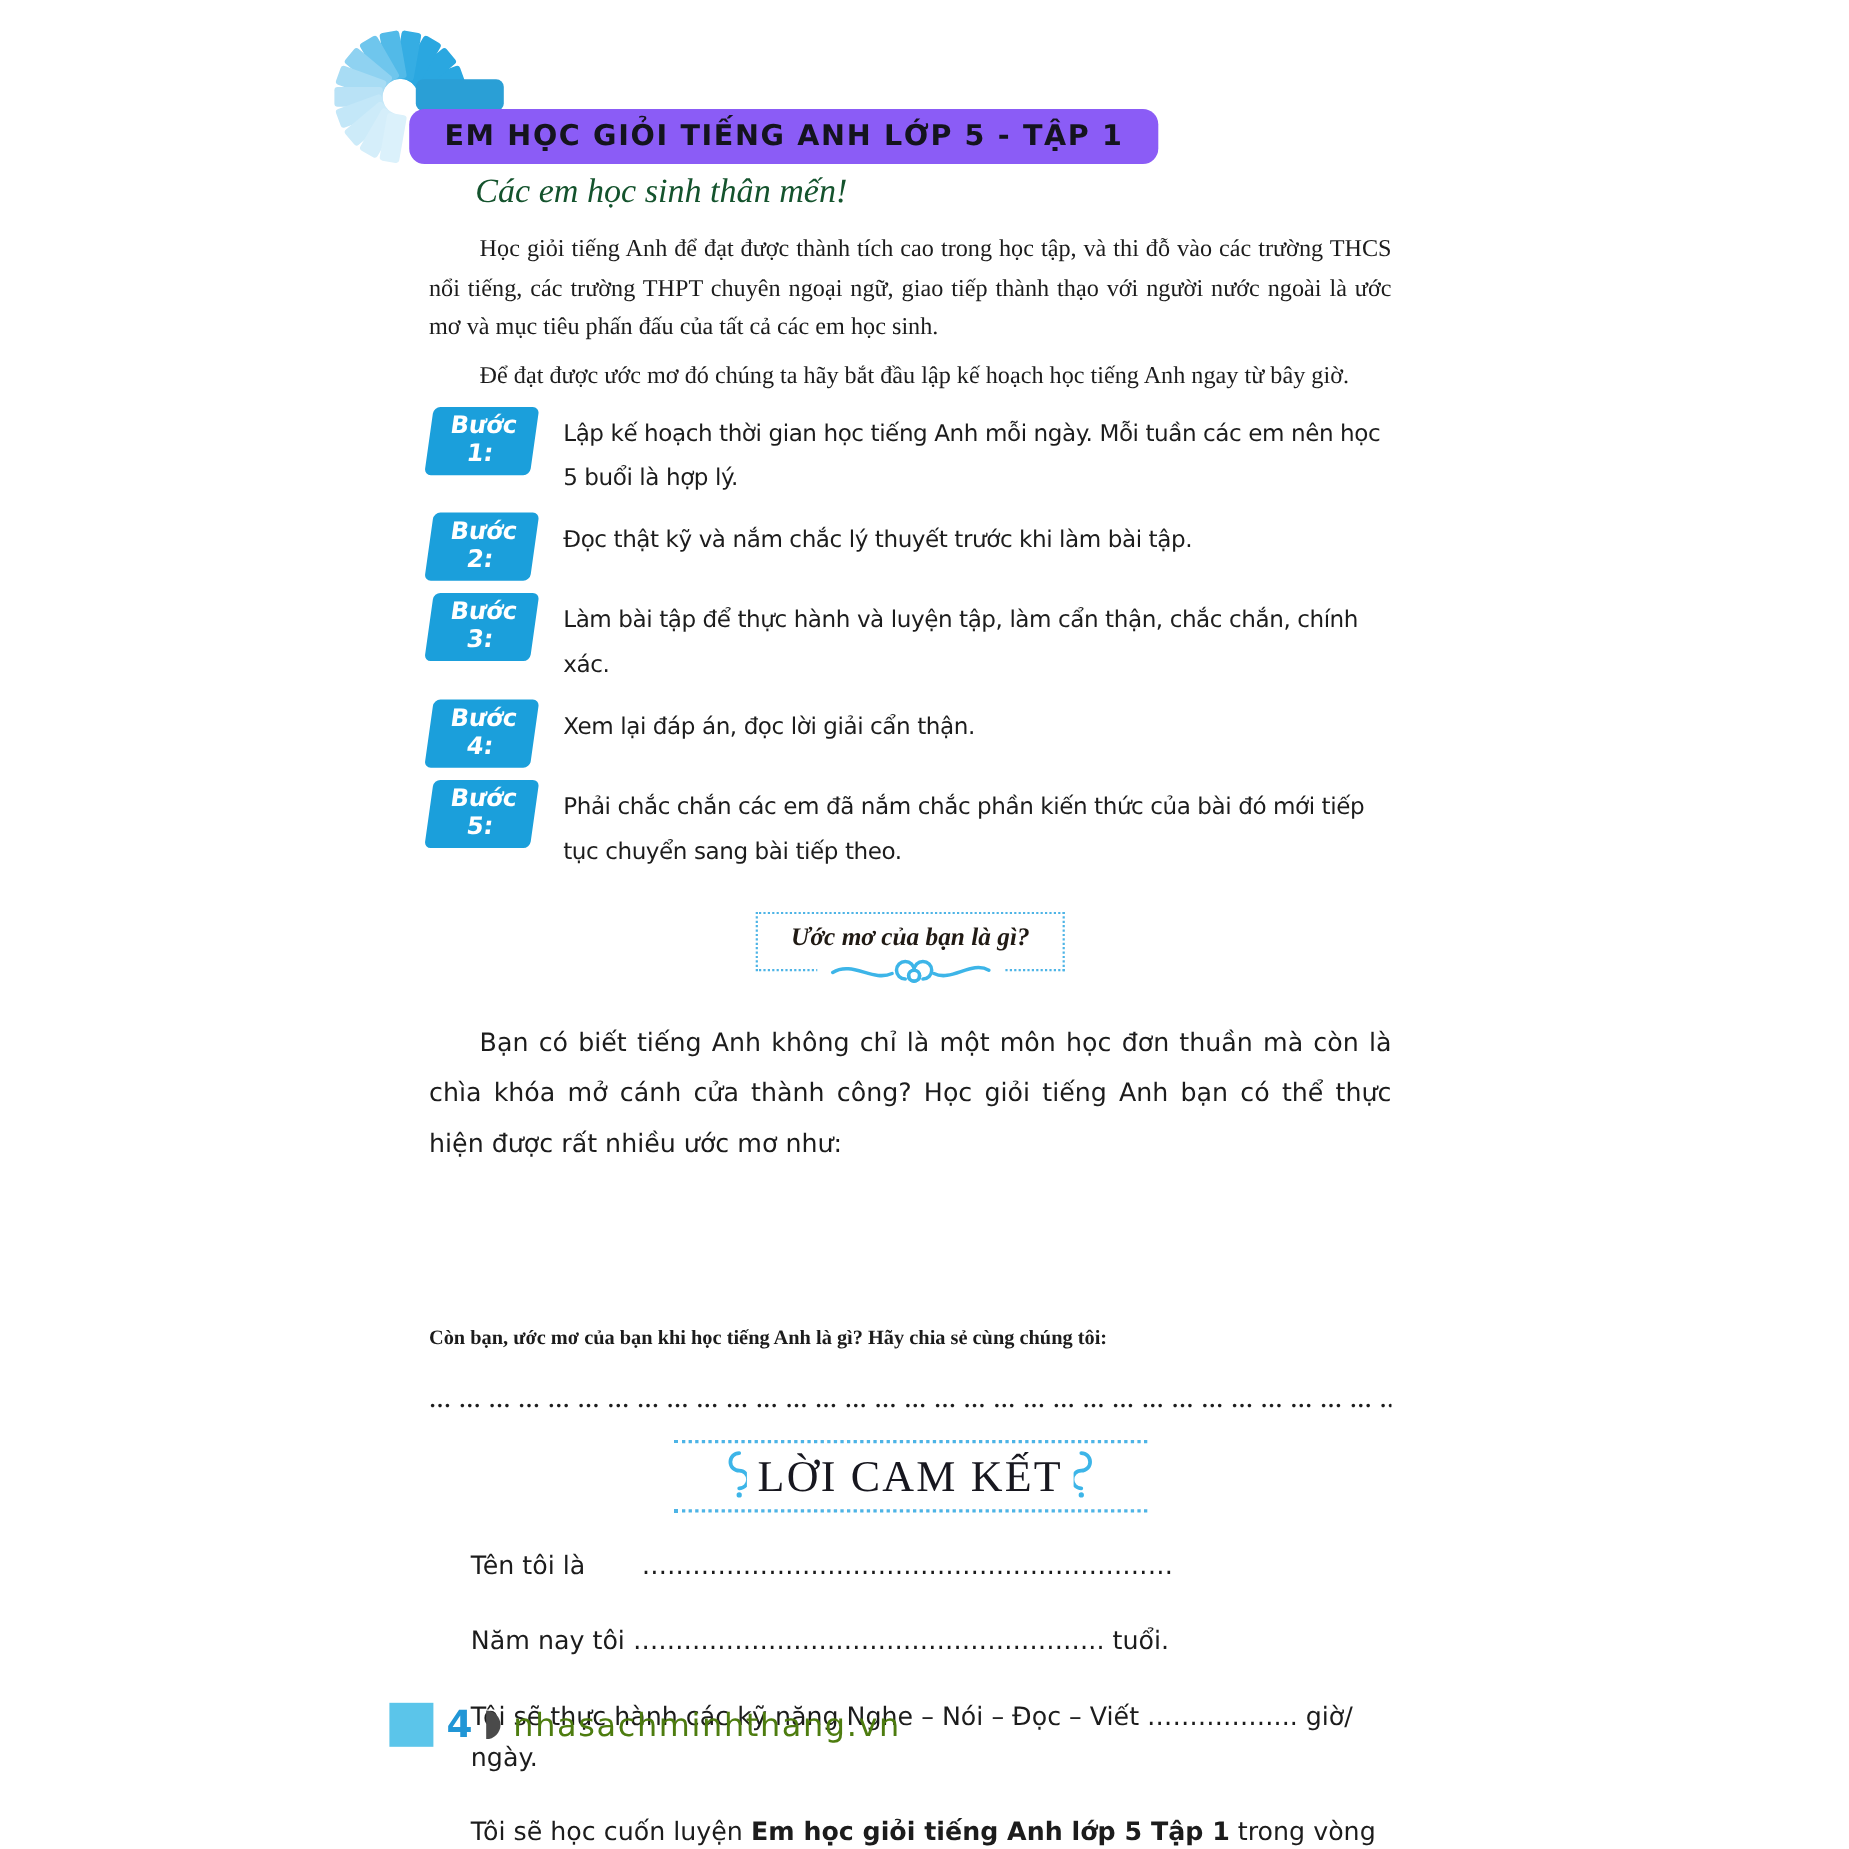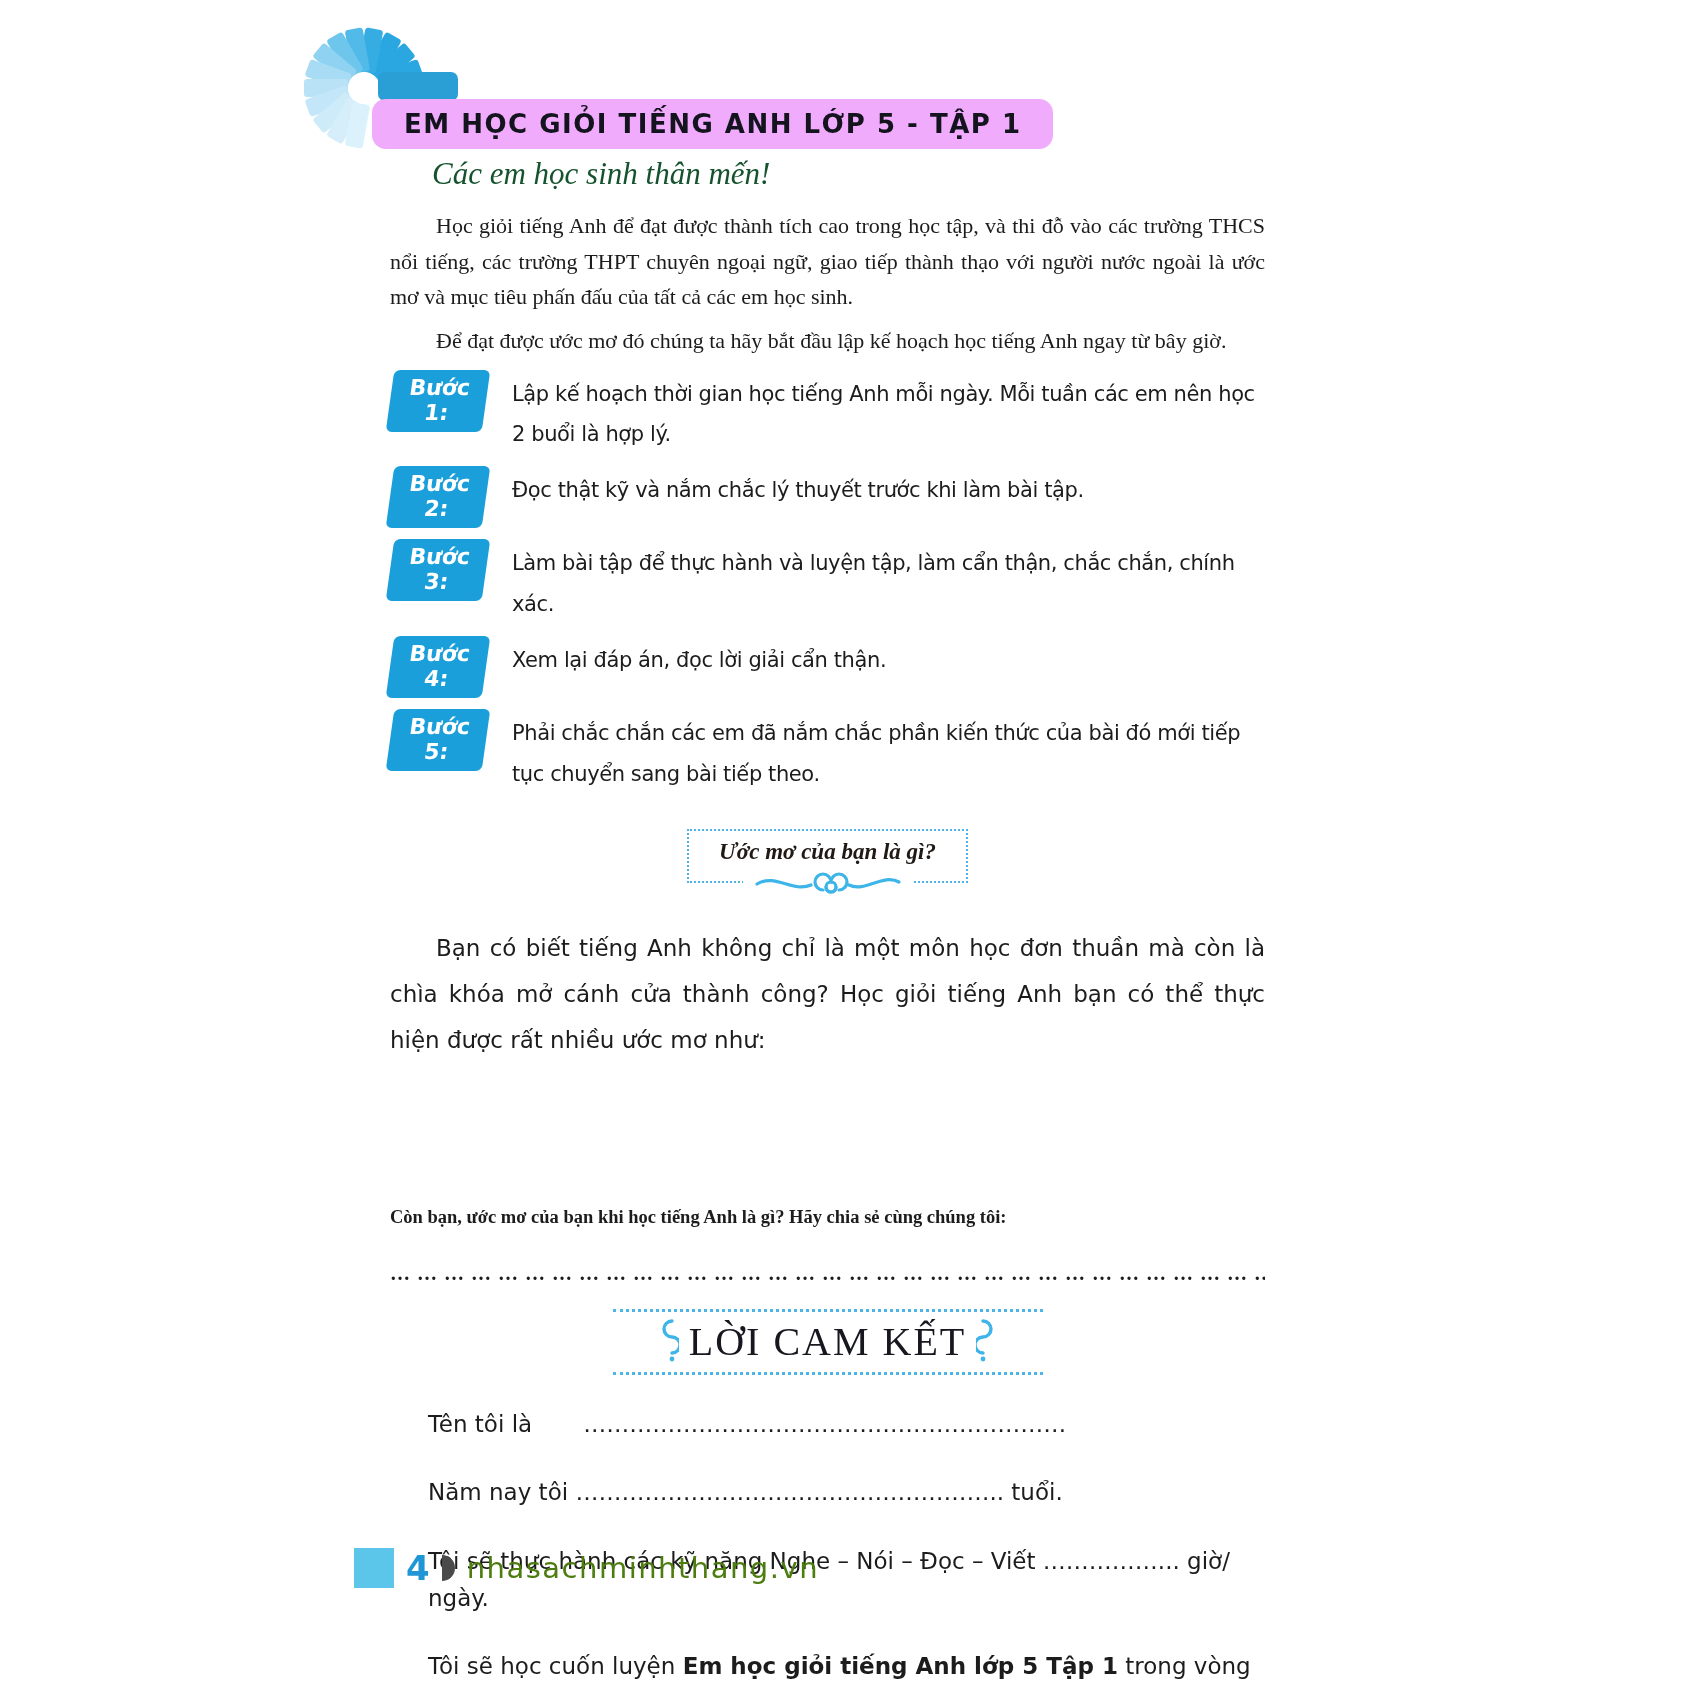--- a/index.html
+++ b/index.html
@@ -6,21 +6,21 @@
   body { background:#ffffff; }
   .page {
     position:relative; width:1681px; height:1681px; background:#ffffff;
     font-family:"DejaVu Sans","Liberation Sans",sans-serif; color:#1c1c1c; overflow:hidden;
   }
   
   .logo { position:absolute; left:294px; top:16px; width:175px; height:150px; }
   
   .header-pill {
     position:absolute; left:372px; top:99px; height:50px;
-    background:#f0abfc; border-radius:14px; padding:0 32px;
+    background:#8b5cf6; border-radius:14px; padding:0 32px;
     display:flex; align-items:center;
   }
   .header-pill .title {
     font-weight:bold; font-size:26px; letter-spacing:1.5px; color:#14141e;
   }
   
   .content { position:absolute; left:390px; top:156px; width:875px; }
   .greeting {
     font-family:"Liberation Serif","DejaVu Serif",serif; font-style:italic; font-weight:normal;
     color:#14532d; font-size:31px; margin:0 0 16px 42px;
@@ -115,21 +115,21 @@
   <div class="content">
 
     <div class="greeting">Các em học sinh thân mến!</div>
 
     <p class="serif-p">Học giỏi tiếng Anh để đạt được thành tích cao trong học tập, và thi đỗ vào các trường THCS nổi tiếng, các trường THPT chuyên ngoại ngữ, giao tiếp thành thạo với người nước ngoài là ước mơ và mục tiêu phấn đấu của tất cả các em học sinh.</p>
     <p class="serif-p">Để đạt được ước mơ đó chúng ta hãy bắt đầu lập kế hoạch học tiếng Anh ngay từ bây giờ.</p>
 
     <div class="steps">
         <div class="step-row">
         <span class="step-badge">Bước 1:</span>
-        <span class="step-text">Lập kế hoạch thời gian học tiếng Anh mỗi ngày. Mỗi tuần các em nên học 2 buổi là hợp lý.</span>
+        <span class="step-text">Lập kế hoạch thời gian học tiếng Anh mỗi ngày. Mỗi tuần các em nên học 5 buổi là hợp lý.</span>
       </div>
         <div class="step-row">
         <span class="step-badge">Bước 2:</span>
         <span class="step-text">Đọc thật kỹ và nắm chắc lý thuyết trước khi làm bài tập.</span>
       </div>
         <div class="step-row">
         <span class="step-badge">Bước 3:</span>
         <span class="step-text">Làm bài tập để thực hành và luyện tập, làm cẩn thận, chắc chắn, chính xác.</span>
       </div>
         <div class="step-row">

